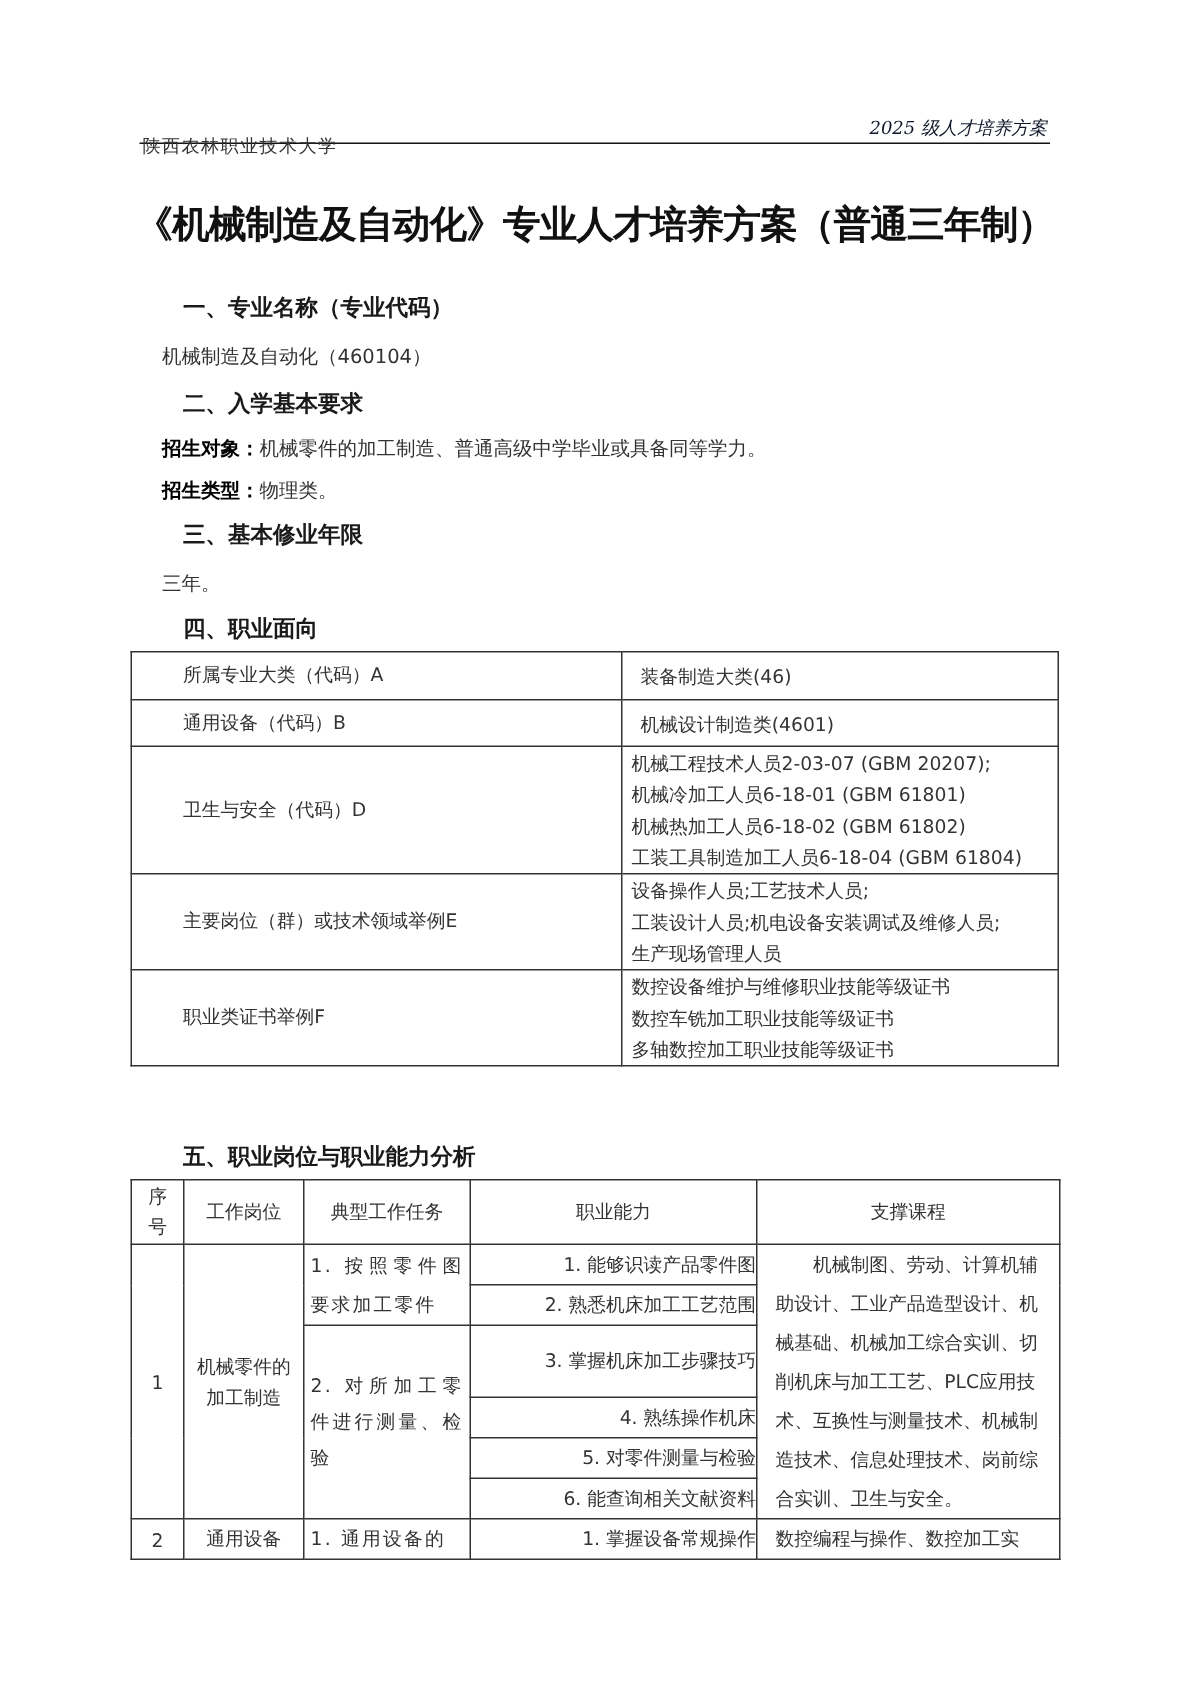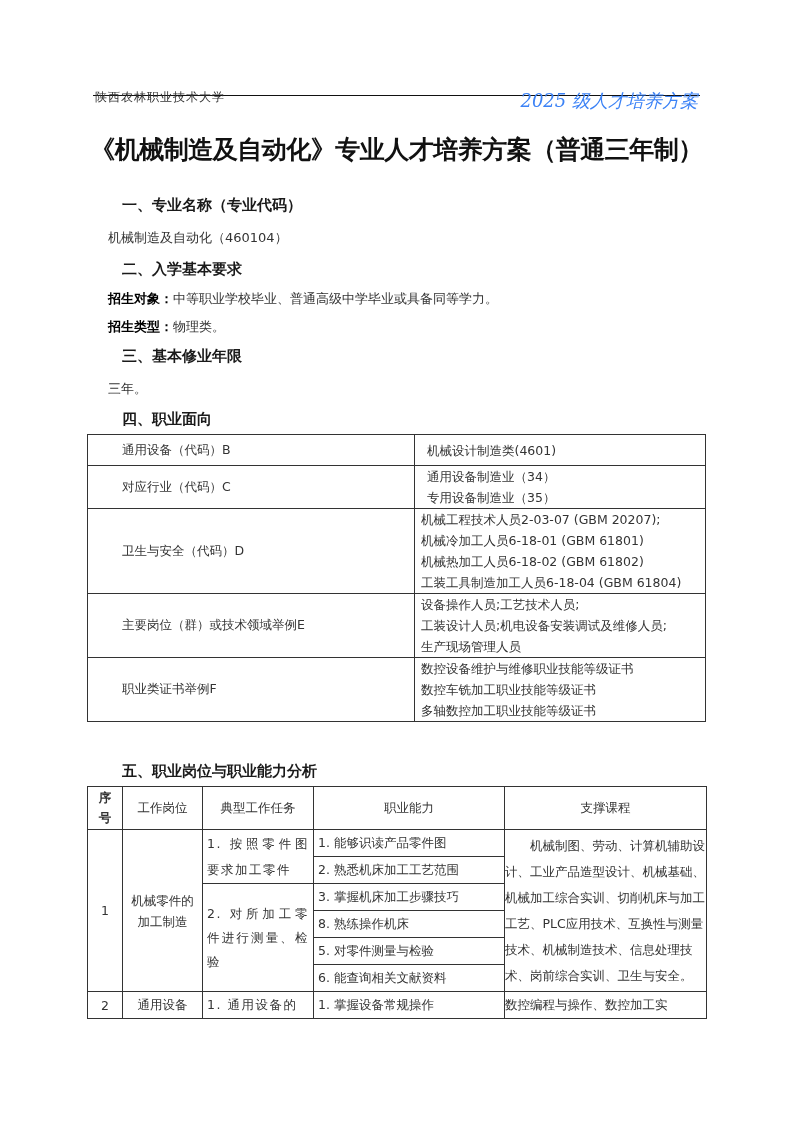--- a/index.html
+++ b/index.html
@@ -1,77 +1,76 @@
 <!DOCTYPE html>
 <html><head>
 <meta charset="utf-8">
 <style>
   html, body { margin: 0; padding: 0; background: #ffffff; }
   body { width: 793px; height: 1122px; position: relative; overflow: hidden;
          font-family: "DejaVu Serif", "Liberation Serif", serif; color: #222; }
   .hdr { position: absolute; left: 93px; top: 76px; width: 607px; height: 19px;
          border-bottom: 1.5px solid #111; }
   .hdr-left { position: absolute; left: 2px; top: 1px; font-size: 12px; letter-spacing: 1px; color:#333;margin-top:12px; }
-  .hdr-right { position: absolute; right: 2px; top: 13px; font-size: 18px; font-style: italic; color:#3b82f6; }
+  .hdr-right { position: absolute; right: 2px; top: 1px; font-size: 12px; font-style: italic; color:#0f172a; }
   .title { position: absolute; left: 0; width: 793px; top: 133px; text-align: center;
            font-size: 25px; font-weight: bold; color: #111; font-family: "DejaVu Sans", sans-serif; letter-spacing: -0.5px; }
   .h2 { position: absolute; left: 122px; font-size: 15px; font-weight: bold; color: #1a1a1a;
         font-family: Liberation Sans, sans-serif; }
   .p { position: absolute; left: 108px; font-size: 13px; color: #333; font-family: "DejaVu Sans", sans-serif; }
   .p b { color: #000; }
   table { position: absolute; border-collapse: collapse; font-family: "DejaVu Sans", sans-serif; color:#333; }
   td, th { border: 1.3px solid #333; font-weight: normal; padding: 0; }
   #t1 { left: 87px; top: 434px; width: 619px; font-size: 12.5px; }
   #t1 td.k { width: 292px; padding-left: 34px; }
   #t1 td.v { padding-left: 6px; line-height: 21px; }
   #t1 td.v.single { padding-left: 12px; }
   #t2 { left: 87px; top: 786px; width: 619px; font-size: 12.5px; table-layout: fixed; }
   #t2 th { text-align: center; height: 42px; line-height: 20px; }
   #t2 td.c { text-align: center; }
   #t2 td.task { padding: 0 4px; line-height: 26px; text-align: justify; letter-spacing: 1.5px; vertical-align: middle; }
-  #t2 td.ab { padding-left: 4px; height: 26px; }
-  #t2 td.course { padding: 0 0; line-height: 26px; vertical-align: middle; }
+  #t2 td.ab { padding-left: 4px; height: 26px; text-align: right; }
+  #t2 td.course { padding: 0 12px; line-height: 26px; vertical-align: middle; }
   .course-text { text-indent: 2em; display:block; }
 </style>
 </head>
 <body>
 
 <div class="hdr">
   <span class="hdr-left">陕西农林职业技术大学</span>
   <span class="hdr-right">2025 级人才培养方案</span>
 </div>
 
 <div class="title">《机械制造及自动化》专业人才培养方案（普通三年制）</div>
 
 <div class="h2" style="top:196px">一、专业名称（专业代码）</div>
 <div class="p" style="top:229px">机械制造及自动化（460104）</div>
 
 <div class="h2" style="top:260px">二、入学基本要求</div>
-<div class="p" style="top:290px"><b>招生对象</b><b>：</b><span>中等职业学校毕业、普通高级中学毕业或具备同等学力。</span></div>
+<div class="p" style="top:290px"><b>招生对象</b><b>：</b><span>机械零件的加工制造、普通高级中学毕业或具备同等学力。</span></div>
 <div class="p" style="top:318px"><b>招生类型</b><b>：</b><span>物理类。</span></div>
 
 <div class="h2" style="top:347px">三、基本修业年限</div>
 <div class="p" style="top:380px">三年。</div>
 
 <div class="h2" style="top:410px">四、职业面向</div>
 
 <table id="t1">
   <tbody>
+      <tr style="height:32px">
+    <td class="k">所属专业大类（代码）A</td>
+    <td class="v single">
+          <div>装备制造大类(46)</div>
+        </td>
+  </tr>
   <tr style="height:31px">
     <td class="k">通用设备（代码）B</td>
     <td class="v single">
           <div>机械设计制造类(4601)</div>
         </td>
-  </tr>
-  <tr style="height:42px">
-    <td class="k">对应行业（代码）C</td>
-    <td class="v single">
-      <div>通用设备制造业（34）</div>
-      <div>专用设备制造业（35）</div>
-    </td>
   </tr>
   <tr style="height:83px">
     <td class="k">卫生与安全（代码）D</td>
     <td class="v">
       <div>机械工程技术人员2-03-07 (GBM 20207);</div>
       <div>机械冷加工人员6-18-01 (GBM 61801)</div>
       <div>机械热加工人员6-18-02 (GBM 61802)</div>
       <div>工装工具制造加工人员6-18-04 (GBM 61804)</div>
     </td>
   </tr>
@@ -100,21 +99,21 @@
   <colgroup>
     <col style="width:35px">
       <col style="width:80px">
       <col style="width:111px">
       <col style="width:191px">
       <col style="width:202px">
   </colgroup>
   <tbody>
       <tr>
     <th>
-          <div style="width:14px;margin:0 auto;line-height:20px;font-weight:bold;">序号</div>
+          <div style="width:14px;margin:0 auto;line-height:20px;">序号</div>
         </th>
     <th>工作岗位</th>
     <th>典型工作任务</th>
     <th>职业能力</th>
     <th>支撑课程</th>
   </tr>
   <tr>
     <td class="c" rowspan="6">1</td>
     <td class="c" rowspan="6" style="line-height:21px;padding:0 6px;margin-left:40px;">机械零件的加工制造</td>
     <td class="task" rowspan="2">1. 按照零件图要求加工零件</td>
@@ -124,21 +123,21 @@
         </td>
   </tr>
   <tr>
     <td class="ab">2. 熟悉机床加工工艺范围</td>
   </tr>
   <tr>
     <td class="task" rowspan="4" style="line-height:24px">2. 对所加工零件进行测量、检验</td>
     <td class="ab">3. 掌握机床加工步骤技巧</td>
   </tr>
   <tr>
-    <td class="ab">8. 熟练操作机床</td>
+    <td class="ab">4. 熟练操作机床</td>
   </tr>
   <tr>
     <td class="ab">5. 对零件测量与检验</td>
   </tr>
   <tr>
     <td class="ab">6. 能查询相关文献资料</td>
   </tr>
   <tr>
     <td class="c" style="height:25px">2</td>
     <td class="c">通用设备</td>

